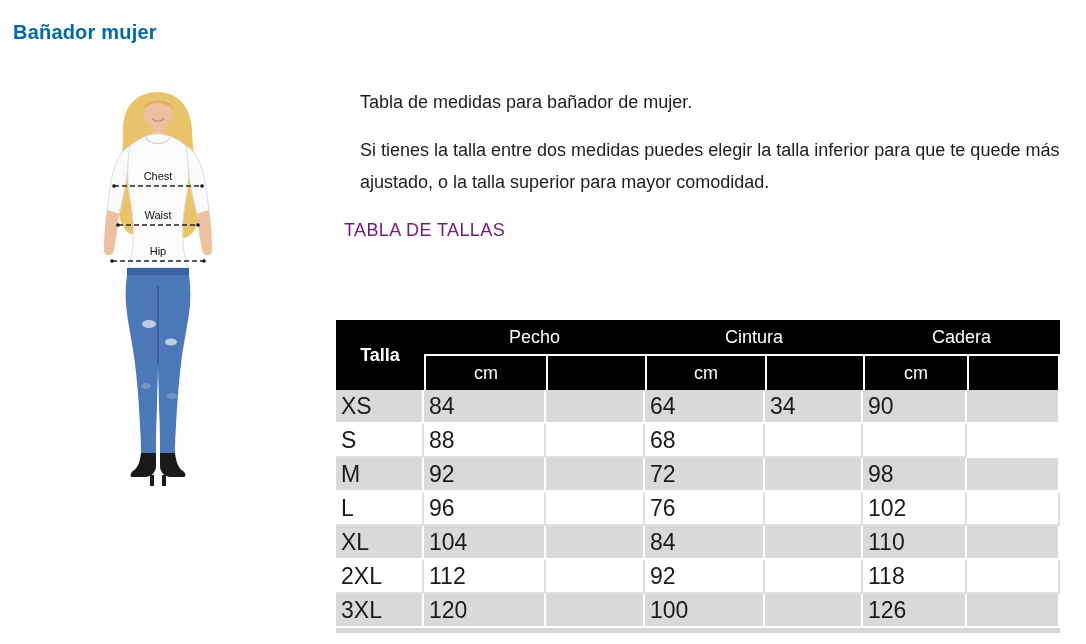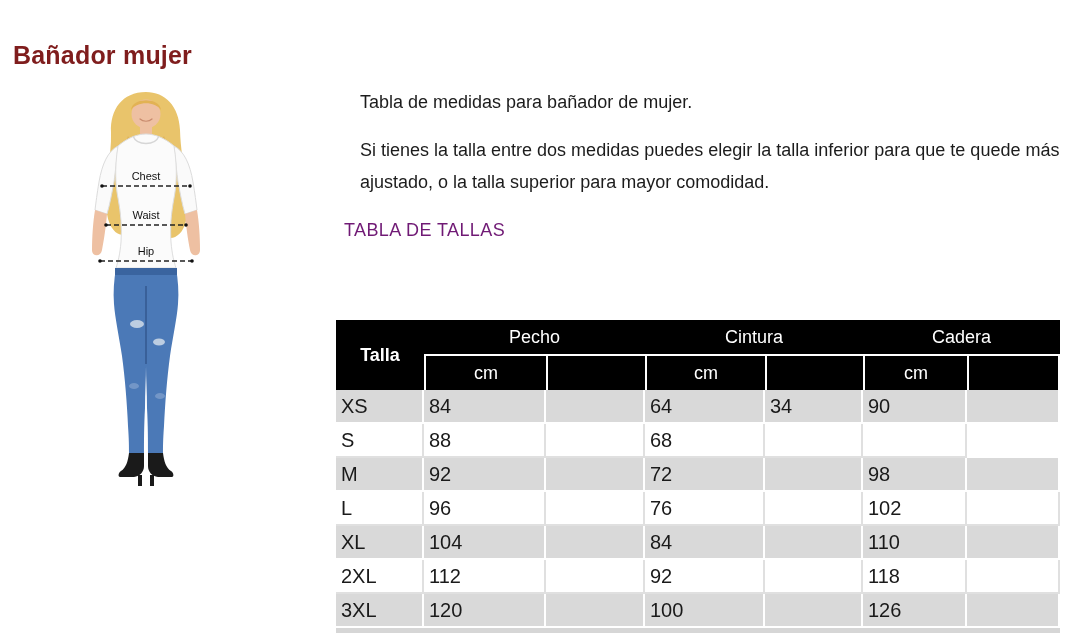--- a/index.html
+++ b/index.html
@@ -5,26 +5,26 @@
   html,body{margin:0;padding:0;background:#fff;}
   .page{
     position:relative;
     width:1086px;height:644px;
     background:#ffffff;
     font-family:"Liberation Sans", sans-serif;
     color:#1a1a1a;
     overflow:hidden;
   }
   .page-title{
-    position:absolute;left:13px;top:24px;
-    font-size:25px;font-weight:700;color:#7f1d1d;
+    position:absolute;left:13px;top:8px;
+    font-size:20px;font-weight:700;color:#0369a1;
     letter-spacing:0.2px;
   }
   .model-wrap{
-    position:absolute;left:50px;top:86px;
+    position:absolute;left:62px;top:86px;
     width:222px;height:415px;
   }
   .intro{
     position:absolute;left:344px;top:70px;width:732px;
     font-size:18px;line-height:32px;color:#1c1c1c;
   }
   .intro p{margin:16px;}
   .section-title{
     position:absolute;left:344px;top:220px;
     font-size:18px;color:#701a75;letter-spacing:0.4px;
@@ -52,21 +52,21 @@
   .tbody{display:block;}
   .trow{
     display:grid;
     grid-template-columns:88px 122px 99px 120px 98px 104px 93px;
     height:34px;
   }
   .trow.alt{background:#d9d9d9;}
   .trow.plain{background:#ffffff;}
   .tcell{
     box-sizing:border-box;
-    font-size:20px;line-height:30px;
+    font-size:23px;line-height:30px;
     padding-left:5px;
     border-right:2px solid;border-bottom:2px solid;
     display:flex;align-items:center;
   }
   .trow.alt .tcell{border-color:#ffffff;}
   .trow.plain .tcell{border-color:#e0e0e0;}
   .table-bottom-edge{
     position:absolute;left:336px;top:628px;width:724px;height:5px;
     background:#d6d6d6;
   }

